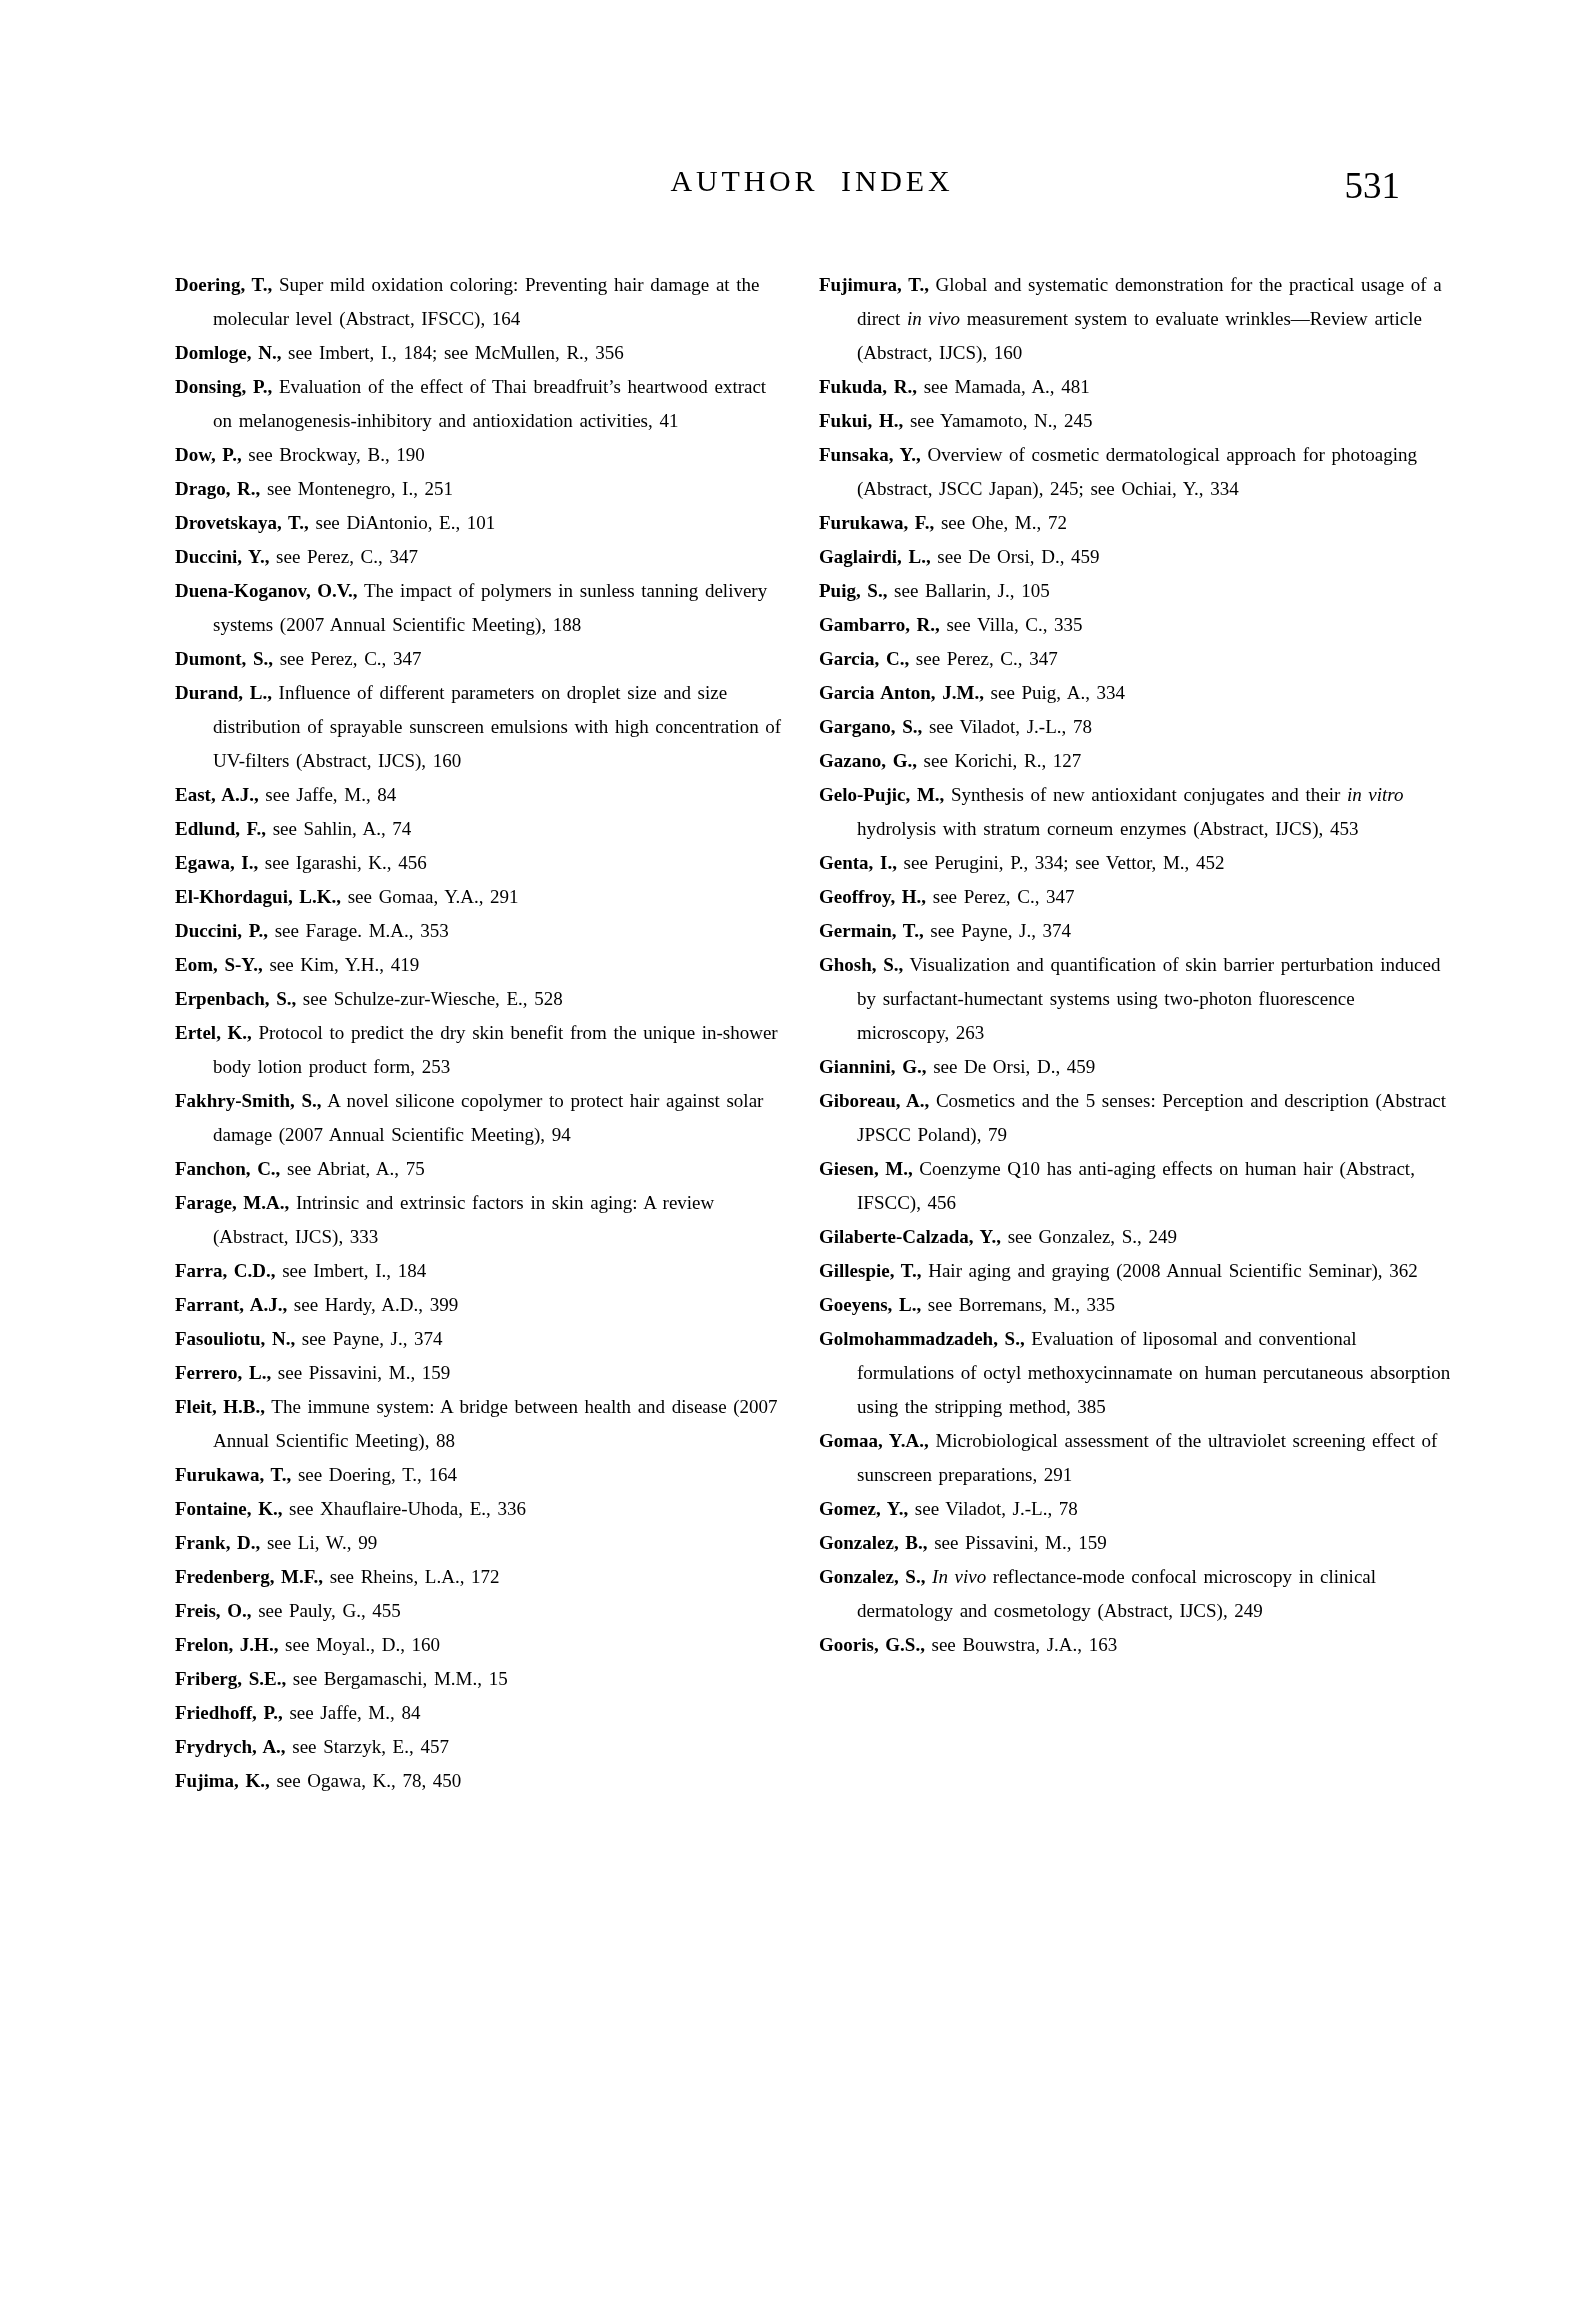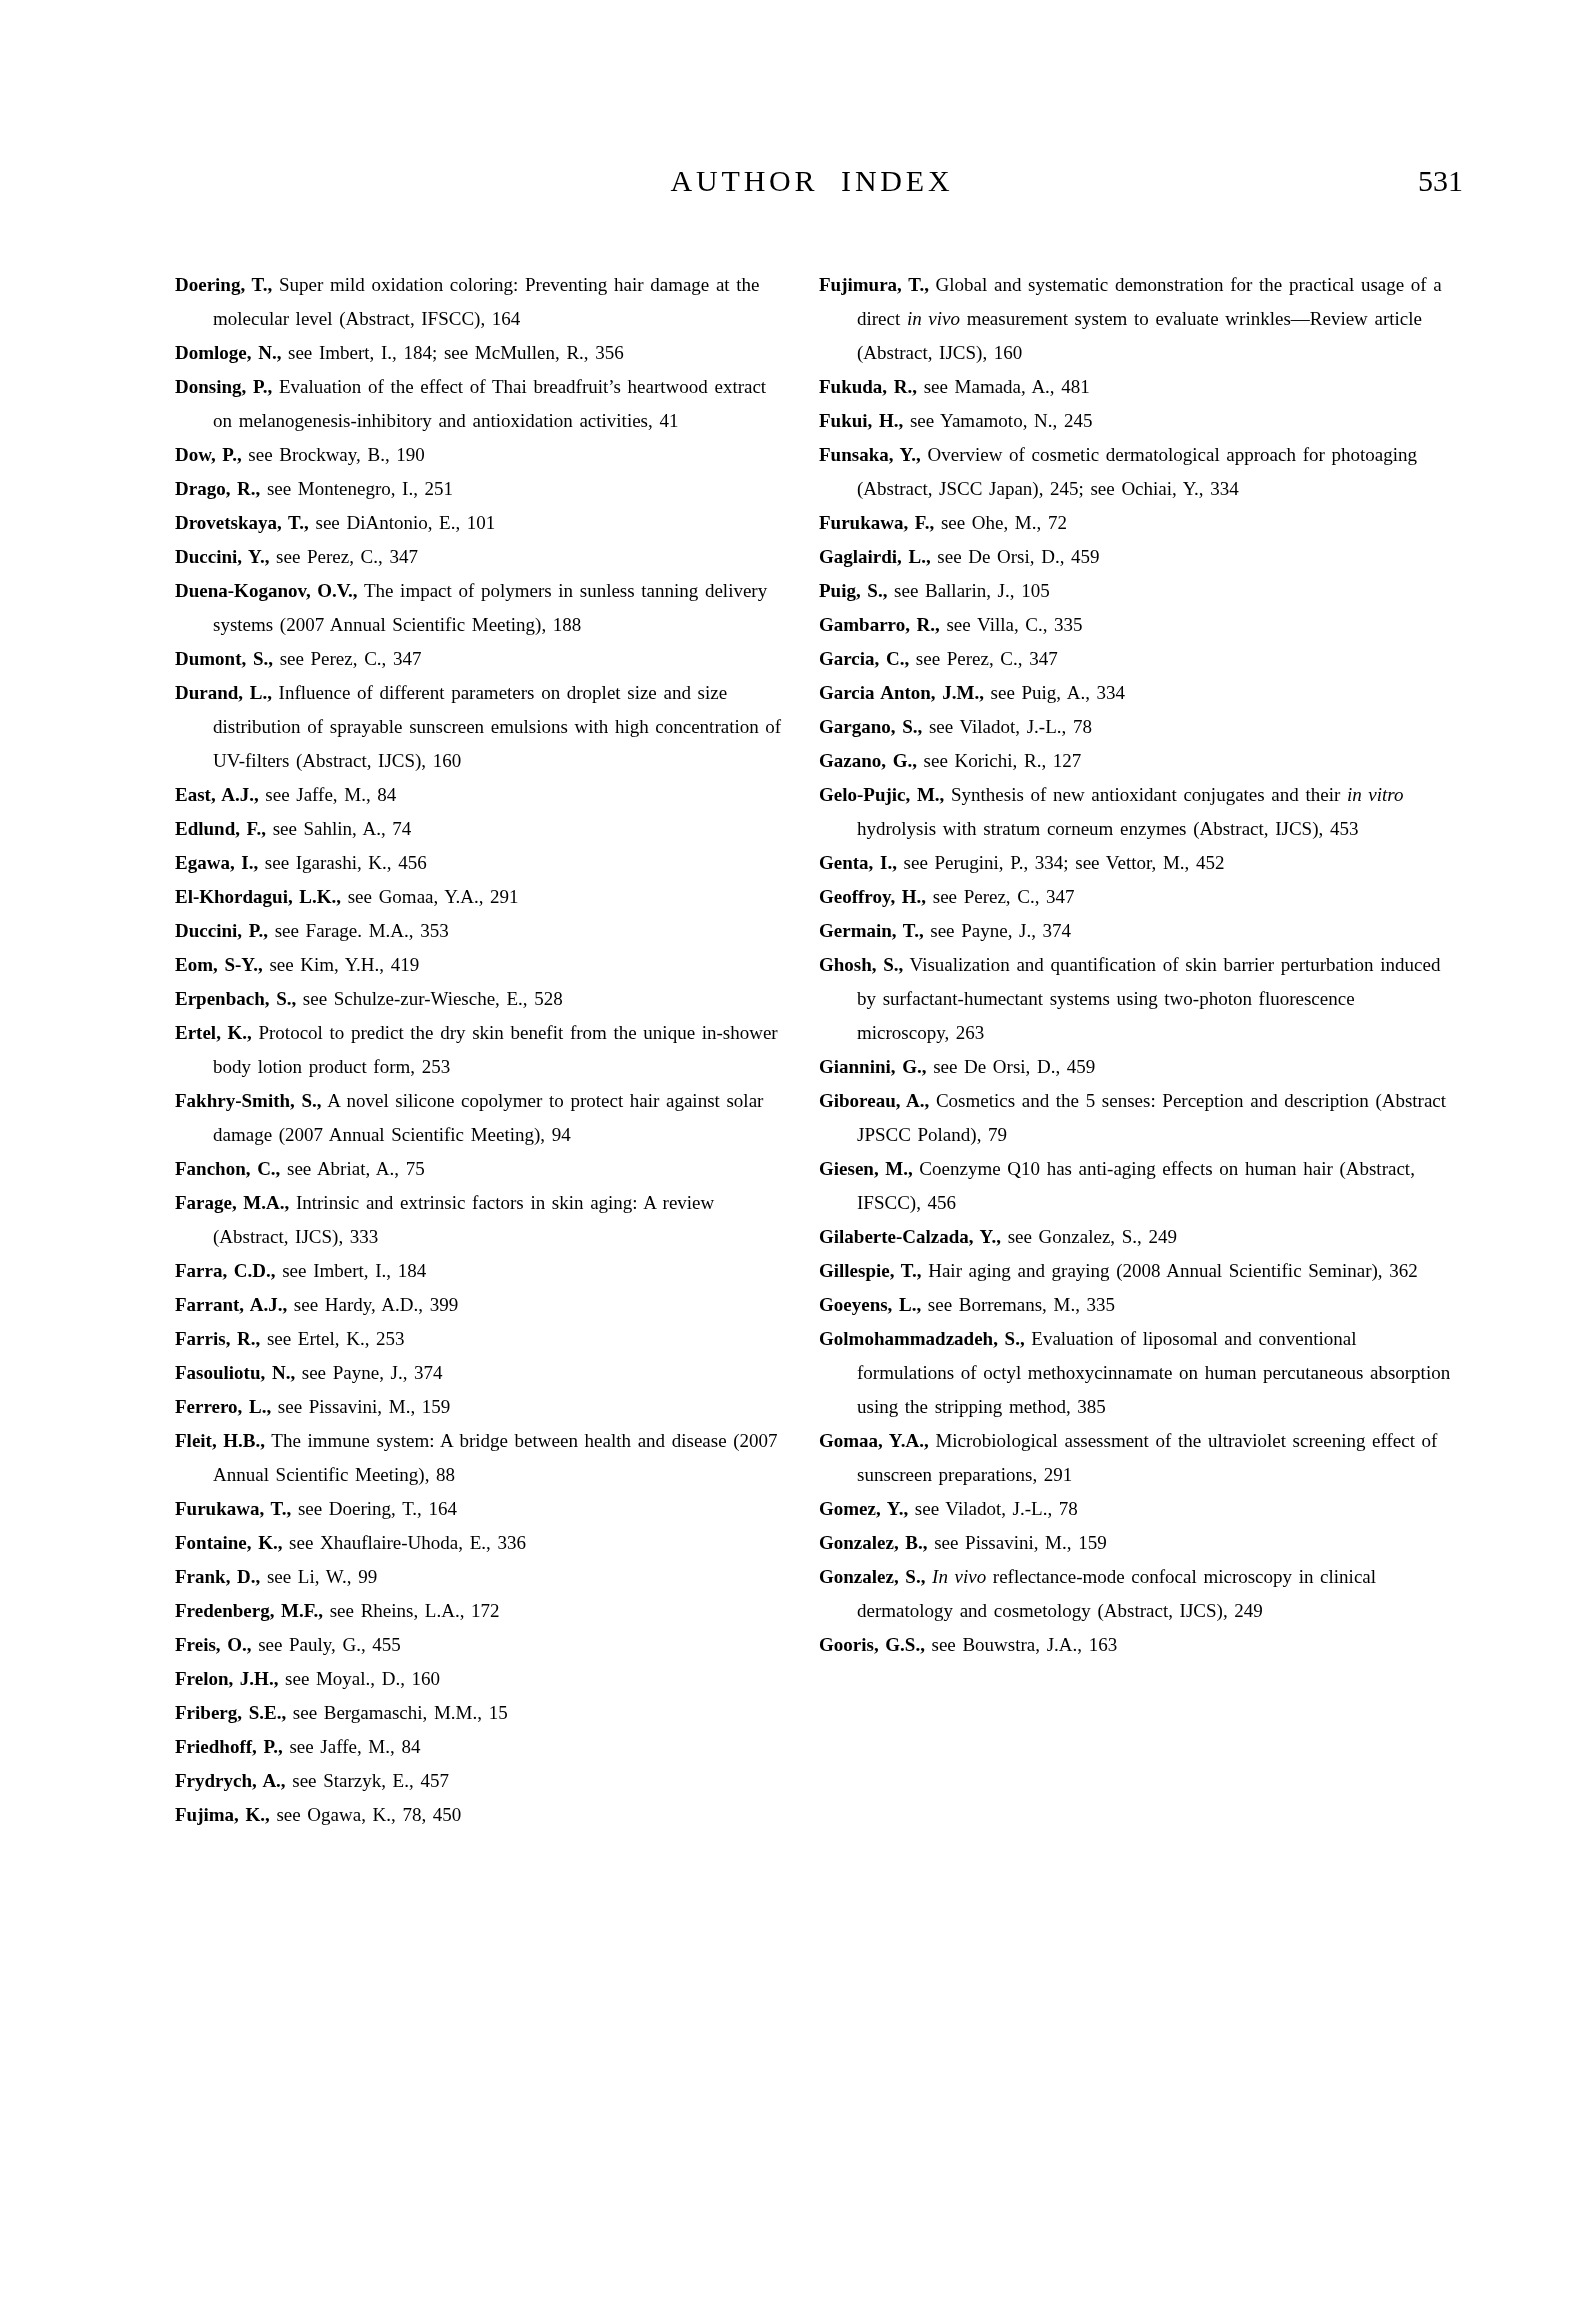--- a/index.html
+++ b/index.html
@@ -27,24 +27,24 @@
     left: 812px;
     transform: translateX(-50%);
     font-size: 30px;
     letter-spacing: 3.8px;
     word-spacing: 11.4px;
     white-space: nowrap;
   }
   .page-number {
     position: absolute;
     top: 140px;
-    left: 1383px;
+    left: 1320px;
     width: 80px;
     text-align: right;
-    font-size: 30px;
+    font-size: 37px;
   }
   .index-column {
     position: absolute;
     top: 244px;
     font-size: 19px;
     line-height: 34px;
     word-spacing: 1.9px;
   }
   .index-column.left {
     left: 175px;
@@ -90,21 +90,20 @@
       <p class="entry"><b>El-Khordagui, L.K.,</b><span> see Gomaa, Y.A., 291</span></p>
       <p class="entry"><b>Duccini, P.,</b><span> see Farage. M.A., 353</span></p>
       <p class="entry"><b>Eom, S-Y.,</b><span> see Kim, Y.H., 419</span></p>
       <p class="entry"><b>Erpenbach, S.,</b><span> see Schulze-zur-Wiesche, E., 528</span></p>
       <p class="entry"><b>Ertel, K.,</b><span> Protocol to predict the dry skin benefit from the unique in-shower body lotion product form, 253</span></p>
       <p class="entry"><b>Fakhry-Smith, S.,</b><span> A novel silicone copolymer to protect hair against solar damage (2007 Annual Scientific Meeting), 94</span></p>
       <p class="entry"><b>Fanchon, C.,</b><span> see Abriat, A., 75</span></p>
       <p class="entry"><b>Farage, M.A.,</b><span> Intrinsic and extrinsic factors in skin aging: A review (Abstract, IJCS), 333</span></p>
       <p class="entry"><b>Farra, C.D.,</b><span> see Imbert, I., 184</span></p>
       <p class="entry"><b>Farrant, A.J.,</b><span> see Hardy, A.D., 399</span></p>
-      <p class="entry"><b>Farris, R.,</b><span> see Ertel, K., 253</span></p>
       <p class="entry"><b>Fasouliotu, N.,</b><span> see Payne, J., 374</span></p>
       <p class="entry"><b>Ferrero, L.,</b><span> see Pissavini, M., 159</span></p>
       <p class="entry"><b>Fleit, H.B.,</b><span> The immune system: A bridge between health and disease (2007 Annual Scientific Meeting), 88</span></p>
       <p class="entry"><b>Furukawa, T.,</b><span> see Doering, T., 164</span></p>
       <p class="entry"><b>Fontaine, K.,</b><span> see Xhauflaire-Uhoda, E., 336</span></p>
       <p class="entry"><b>Frank, D.,</b><span> see Li, W., 99</span></p>
       <p class="entry"><b>Fredenberg, M.F.,</b><span> see Rheins, L.A., 172</span></p>
       <p class="entry"><b>Freis, O.,</b><span> see Pauly, G., 455</span></p>
       <p class="entry"><b>Frelon, J.H.,</b><span> see Moyal., D., 160</span></p>
       <p class="entry"><b>Friberg, S.E.,</b><span> see Bergamaschi, M.M., 15</span></p>

